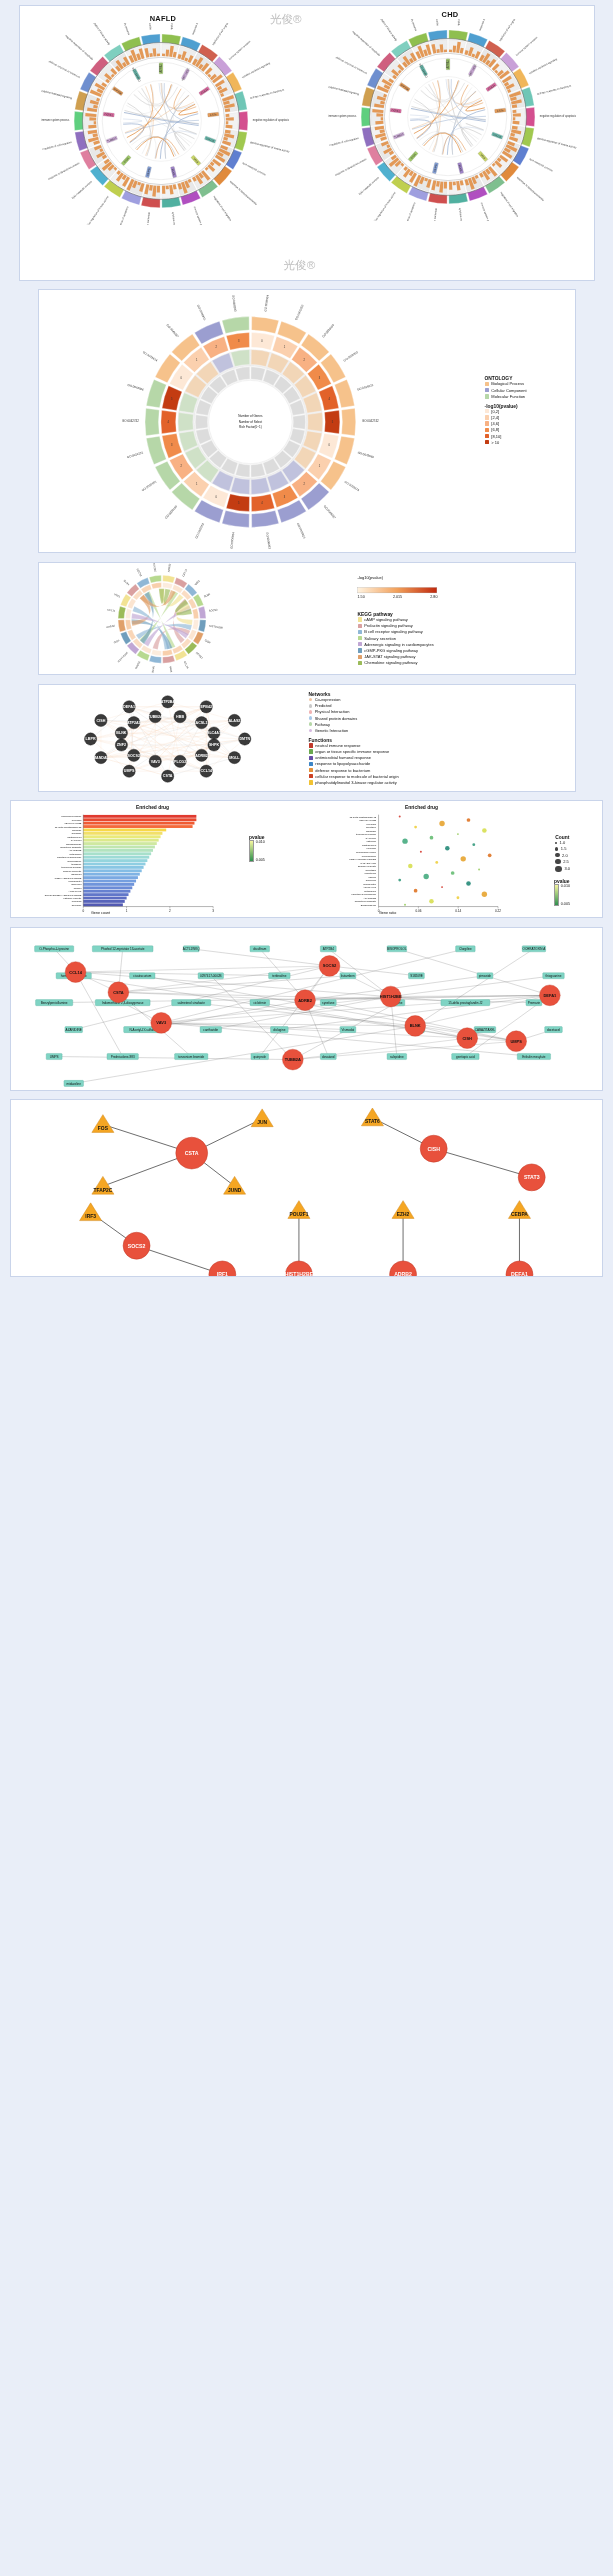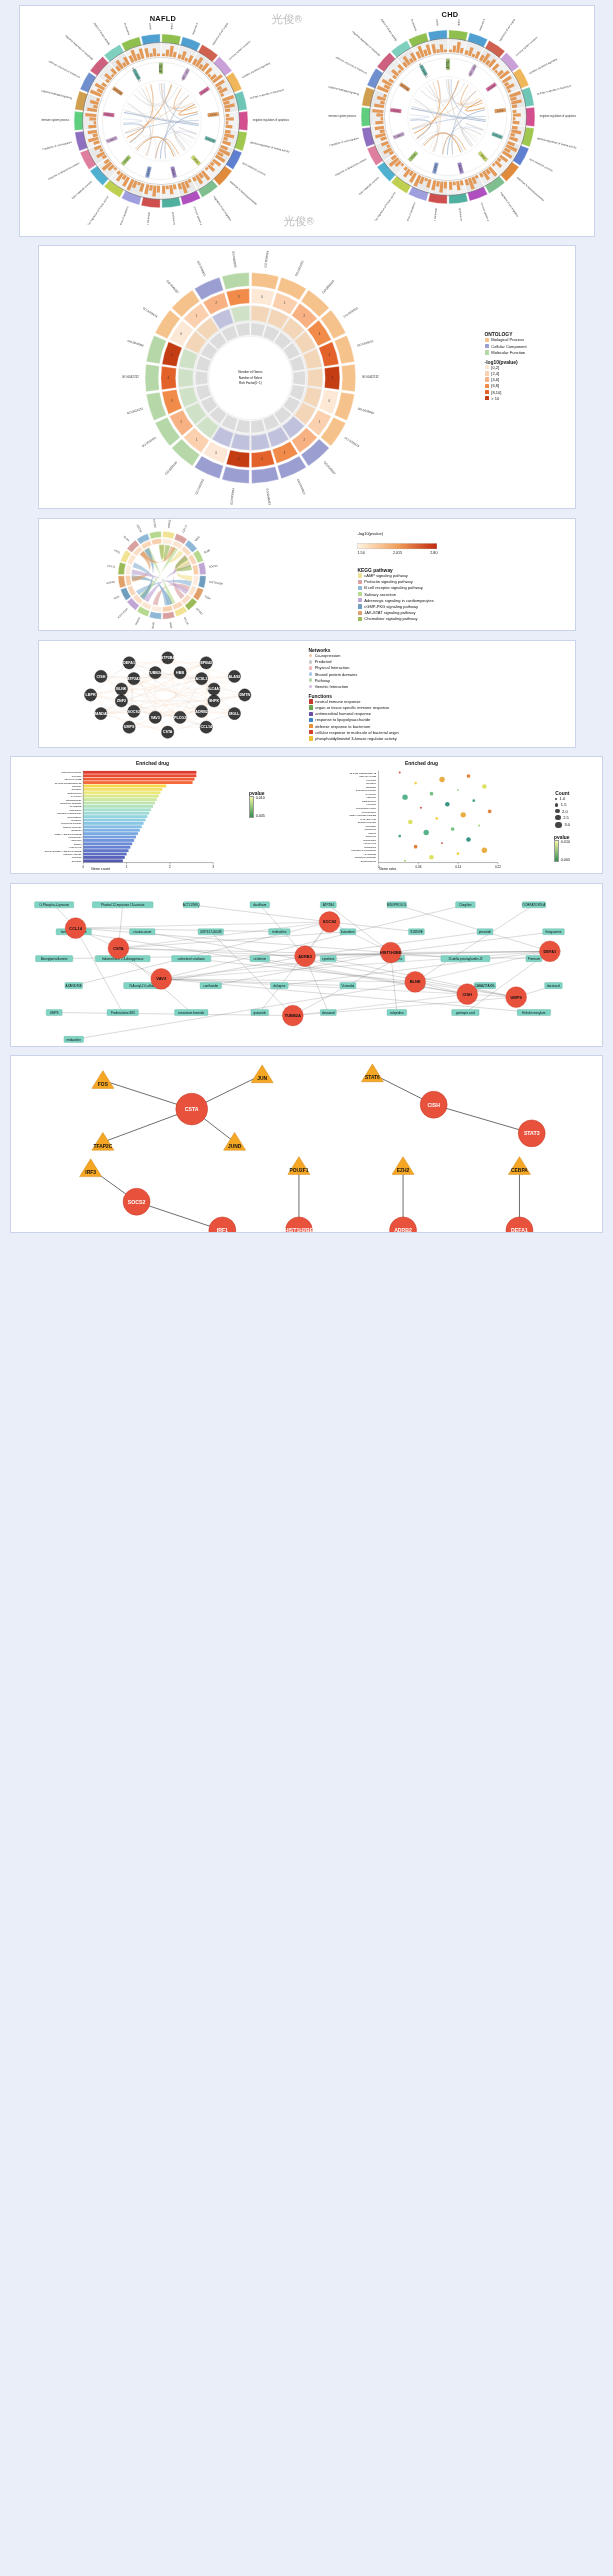--- a/index.html
+++ b/index.html
@@ -11,40 +11,40 @@
     color:#111;
   }
   .page { width:613px; }
   .panel {
     background:#ffffff;
     border:0.6px solid #c9d4ea;
     margin:0 auto 8.6px auto;
     position:relative;
     overflow:hidden;
   }
-  .p1 { width:576px; height:232px; margin-top:4.9px; }
+  .p1 { width:576px; height:276px; margin-top:4.9px; }
   .p2 { width:538px; height:264px; }
   .p3 { width:538px; height:113px; }
   .p4 { width:538px; height:108px; }
   .p5 { width:593px; height:118px; }
   .p6 { width:593px; height:164px; }
   .p7 { width:593px; height:178px; }
 
   .ttl {
     text-align:center;
     font-weight:bold;
     font-size:7.4px;
     letter-spacing:0.3px;
   }
   .wm {
     position:absolute;
     color:#7d7d7d;
     opacity:.5;
     font-size:11.6px;
-    font-family:Liberation Mono, monospace;
+    font-family:Liberation Sans, sans-serif;
   }
   .tiny { font-size:4.2px; fill:#333; }
   .tiny2 { font-size:4.8px; fill:#333; }
   svg { display:block; }
 
   .legend-title { font-weight:bold; font-size:4.9px; }
   .legend-row { display:flex; align-items:center; gap:2.5px; font-size:4px; margin-bottom:1.2px; }
   .sw { width:4.3px; height:4.3px; border-radius:0.6px; display:inline-block; }
   .dot { border-radius:50%; display:inline-block; }
   .bar-title { font-size:4.9px; font-weight:bold; text-align:center; }

